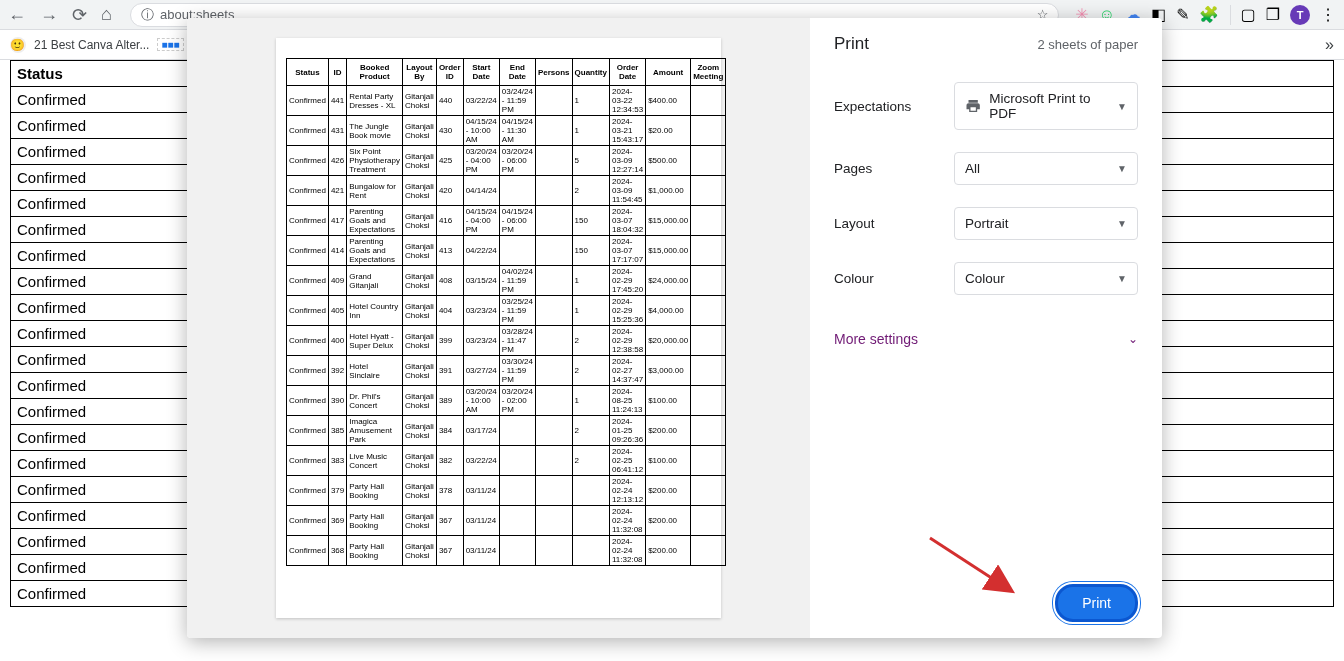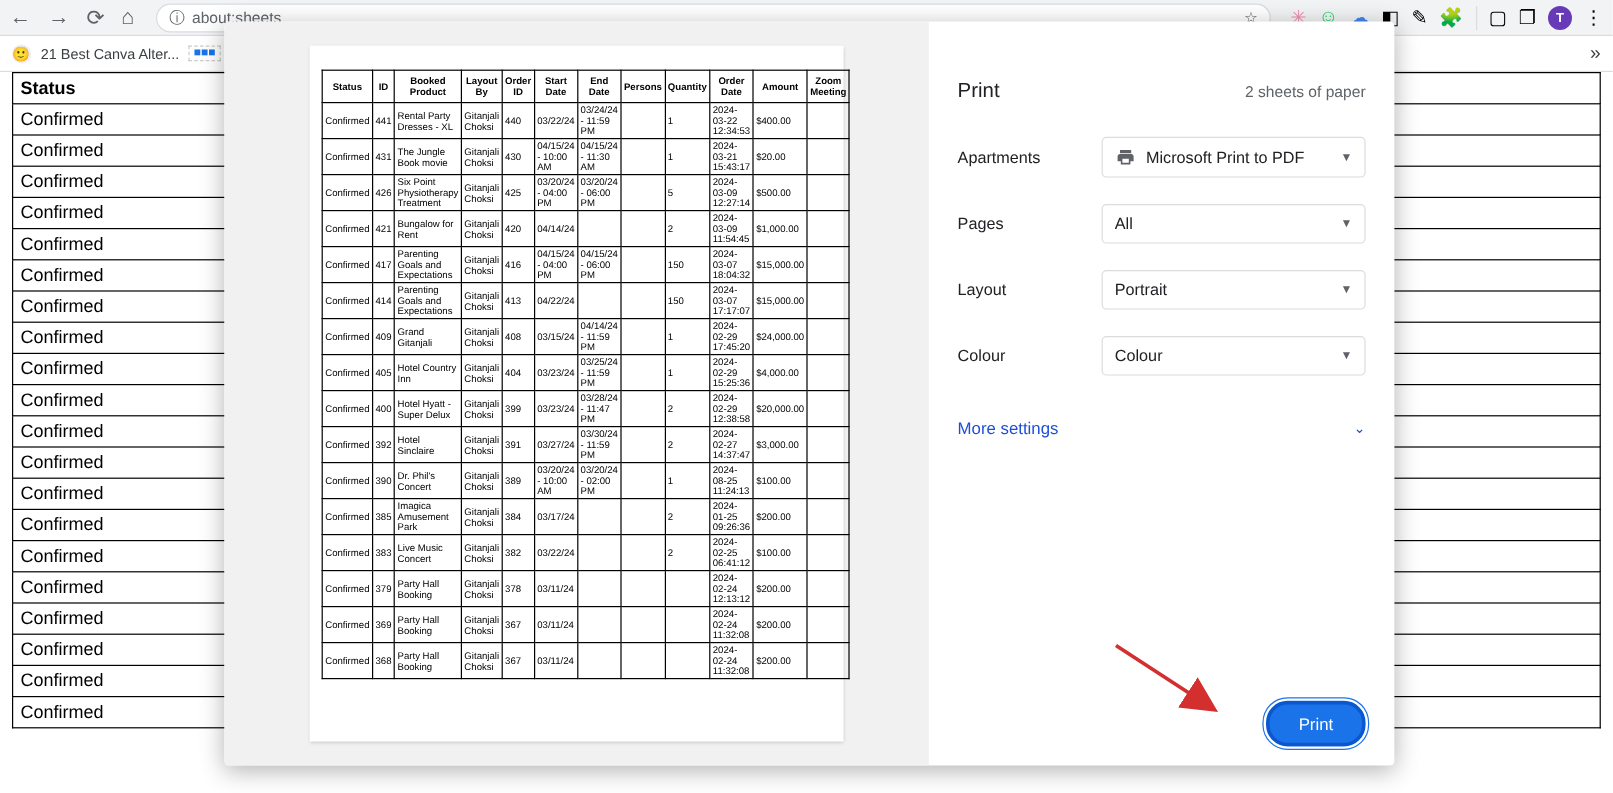--- a/index.html
+++ b/index.html
@@ -26,30 +26,30 @@
   .bg-table th { font-weight: bold; }
 
   
   .print-dialog { position: absolute; top: 18px; left: 187px; width: 975px; height: 620px; background: #fff; box-shadow: 0 4px 20px rgba(0,0,0,0.3); display: flex; border-radius: 4px; overflow: hidden; }
   .preview-pane { flex: 1; background: #f1f1f1; display: flex; justify-content: center; padding: 20px 12px; overflow: hidden; }
   .preview-page { background: #fff; width: 445px; padding: 20px 10px; box-shadow: 0 1px 3px rgba(0,0,0,0.2); }
   .preview-table { border-collapse: collapse; width: 100%; font-size: 8px; }
   .preview-table th, .preview-table td { border: 1px solid #000; padding: 1px 2px; text-align: left; vertical-align: middle; }
   .preview-table th { font-weight: bold; text-align: center; padding: 4px 2px; }
 
-  .settings-pane { width: 388px; padding: 16px 24px 16px 24px; display: flex; flex-direction: column; margin-top: 32px; }
+  .settings-pane { width: 352px; padding: 16px 24px 16px 24px; display: flex; flex-direction: column; }
   .settings-header { display: flex; justify-content: space-between; align-items: center; margin-bottom: 28px; }
   .settings-title { font-size: 17px; color: #202124; }
   .sheet-count { font-size: 13px; color: #5f6368; }
   .setting-row { display: flex; align-items: center; margin-bottom: 22px; font-size: 13.5px; color: #202124; }
   .setting-label { width: 120px; color: #202124; }
   .select-box { flex: 1; border: 1px solid #dadce0; border-radius: 4px; padding: 8px 10px; font-size: 13.5px; display: flex; align-items: center; justify-content: space-between; gap: 8px; cursor: pointer; }
   .select-box .caret { color: #5f6368; font-size: 10px; }
   .dest-icon { width: 18px; height: 16px; color: #5f6368; }
-  .more-settings { display: flex; justify-content: space-between; align-items: center; padding: 10px 0; font-size: 14px; color: #1d4ed8; cursor: pointer; margin-top: 4px; }
+  .more-settings { display: flex; justify-content: space-between; align-items: center; padding: 10px 0; font-size: 14px; color: #701a75; cursor: pointer; margin-top: 4px; }
   .dialog-buttons { margin-top: auto; display: flex; justify-content: flex-end; gap: 12px; padding-top: 16px; }
   .btn { border-radius: 18px; padding: 8px 24px; font-size: 14px; cursor: pointer; }
   .btn-print { background: #1a73e8; color: #fff; border: 3px solid #0b57d0; outline: 2px solid #fff; box-shadow: 0 0 0 3px #1a73e8; }
   .btn-cancel { background: #fff; color: #1a73e8; border: 1px solid #dadce0; }
 
   
   .arrow-svg { position: absolute; top: 530px; left: 925px; width: 110px; height: 80px; pointer-events: none; }
 </style>
 </head>
 <body>
@@ -392,21 +392,21 @@
               <td>$15,000.00</td>
               <td></td>
             </tr>
             <tr>
               <td>Confirmed</td>
               <td>409</td>
               <td>Grand Gitanjali</td>
               <td>Gitanjali Choksi</td>
               <td>408</td>
               <td>03/15/24</td>
-              <td>04/14/24 - 11:59 PM</td>
+              <td>04/02/24 - 11:59 PM</td>
               <td></td>
               <td>1</td>
               <td>2024-02-29 17:45:20</td>
               <td>$24,000.00</td>
               <td></td>
             </tr>
             <tr>
               <td>Confirmed</td>
               <td>405</td>
               <td>Hotel Country Inn</td>
@@ -537,21 +537,21 @@
     </div>
   </div>
 
   <div class="settings-pane">
     <div class="settings-header">
       <div class="settings-title">Print</div>
       <div class="sheet-count">2 sheets of paper</div>
     </div>
 
     <div class="setting-row">
-      <div class="setting-label">Apartments</div>
+      <div class="setting-label">Expectations</div>
       <div class="select-box">
         <span style="display:flex;align-items:center;gap:8px;">
           <svg class="dest-icon" viewBox="0 0 24 24" fill="currentColor">
               <path d="M19 8H5c-1.66 0-3 1.34-3 3v6h4v4h12v-4h4v-6c0-1.66-1.34-3-3-3zm-3 11H8v-5h8v5zM19 3H5v4h14V3z"></path>
             </svg>
           <span>Microsoft Print to PDF</span>
         </span>
         <span class="caret">▼</span>
       </div>
     </div>

